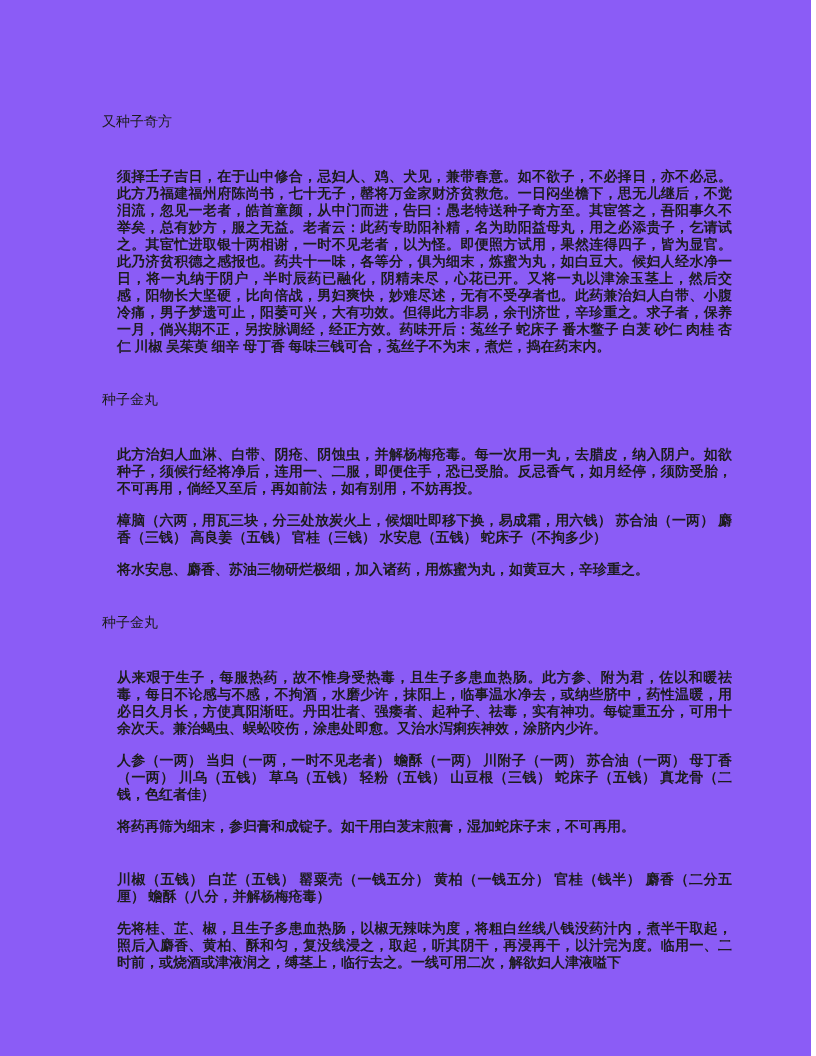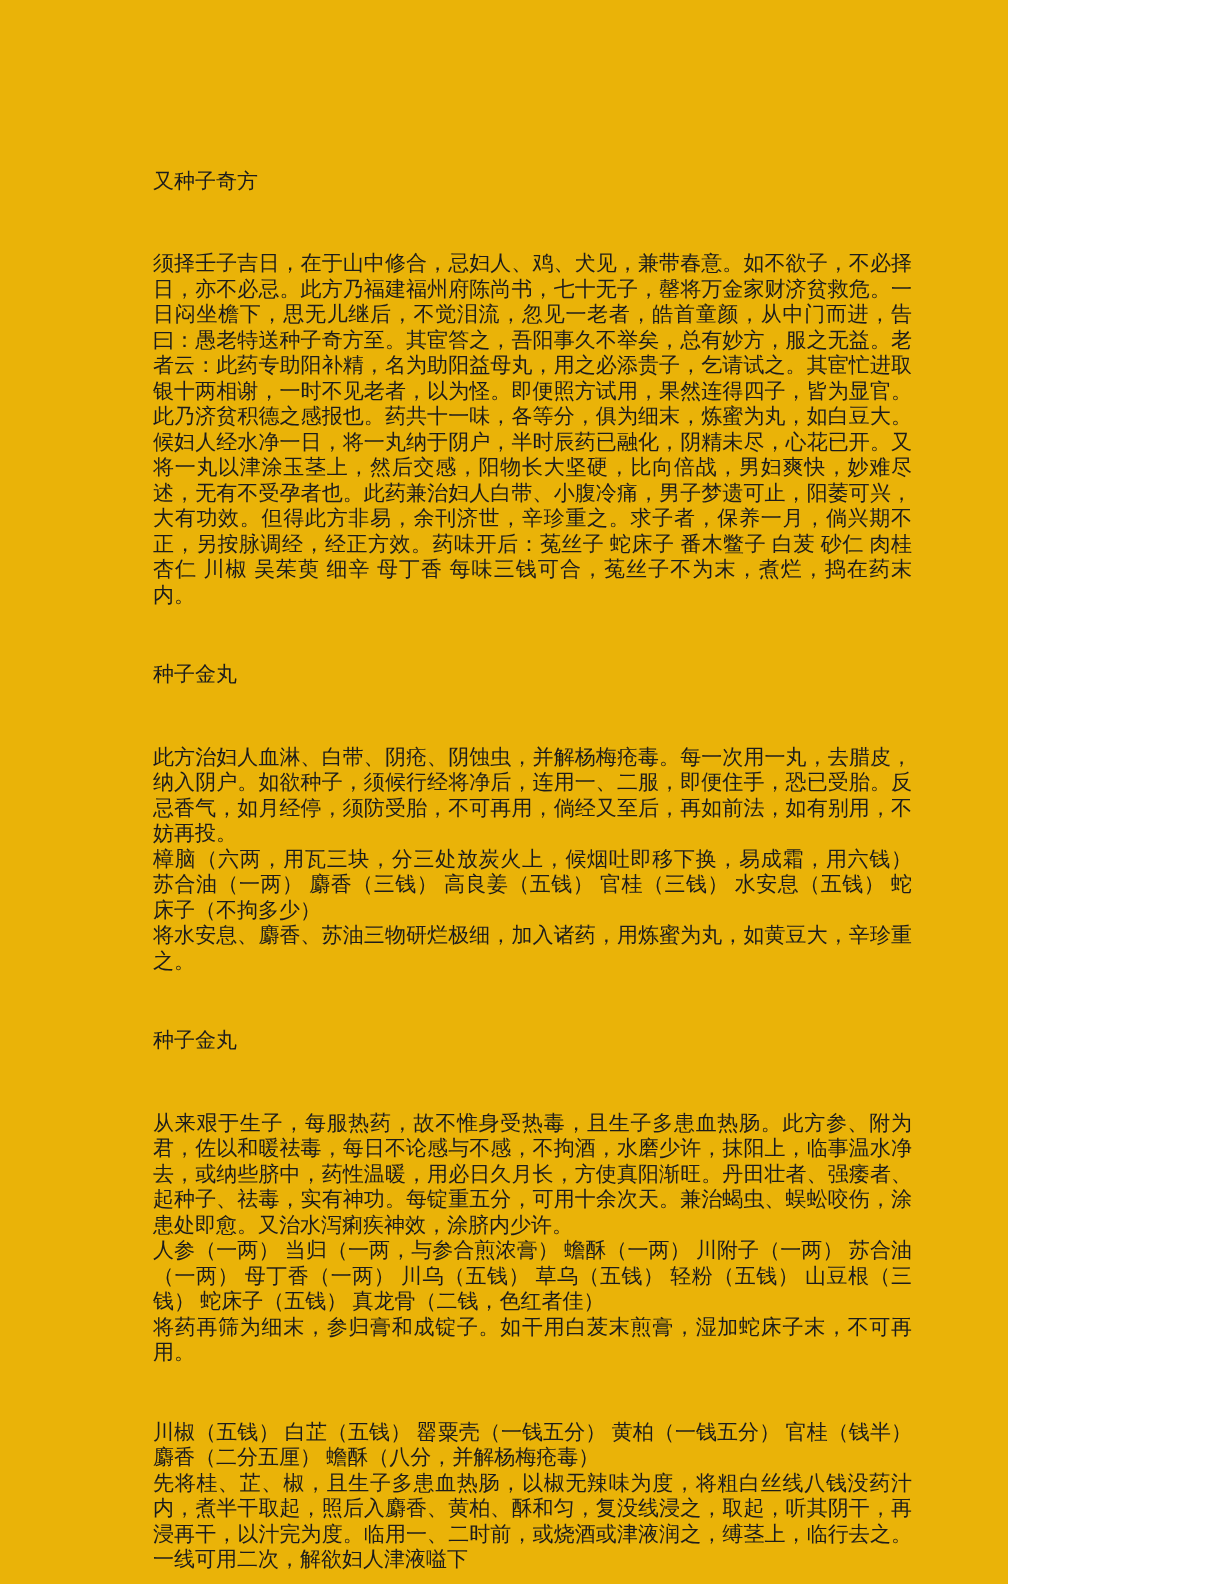--- a/index.html
+++ b/index.html
@@ -1,45 +1,46 @@
 <!DOCTYPE html>
 <html><head>
 <meta charset="utf-8">
 <style>
   html, body {
     margin: 0;
     padding: 0;
     background: #ffffff;
   }
   .page {
-    width: 672px;
+    width: 811px;
     height: 1056px;
-    background: #eab308;
+    background: #8b5cf6;
     box-sizing: border-box;
     padding: 113px 64px 40px 102px;
     overflow: hidden;
     font-family: "Liberation Serif", "DejaVu Serif", serif;
     font-size: 14px;
     line-height: 17px;
     color: #1c1c1c;
   }
   .section {
     margin: 0 0 36px 0;
   }
   .section-heading {
     margin: 0 0 38px 0;
     font-weight: normal;
     font-size: 14px;
     line-height: 17px;
     text-align: left;
   }
   .para {
-    margin: 0;
+    margin: 15px;
     text-align: justify;
     word-break: break-all;
+    font-weight: bold;
   }
 </style>
 </head>
 <body>
 
 <div class="page">
 
   <div class="section">
     <p class="section-heading">又种子奇方</p>
     <p class="para">须择壬子吉日，在于山中修合，忌妇人、鸡、犬见，兼带春意。如不欲子，不必择日，亦不必忌。此方乃福建福州府陈尚书，七十无子，罄将万金家财济贫救危。一日闷坐檐下，思无儿继后，不觉泪流，忽见一老者，皓首童颜，从中门而进，告曰：愚老特送种子奇方至。其宦答之，吾阳事久不举矣，总有妙方，服之无益。老者云：此药专助阳补精，名为助阳益母丸，用之必添贵子，乞请试之。其宦忙进取银十两相谢，一时不见老者，以为怪。即便照方试用，果然连得四子，皆为显官。此乃济贫积德之感报也。药共十一味，各等分，俱为细末，炼蜜为丸，如白豆大。候妇人经水净一日，将一丸纳于阴户，半时辰药已融化，阴精未尽，心花已开。又将一丸以津涂玉茎上，然后交感，阳物长大坚硬，比向倍战，男妇爽快，妙难尽述，无有不受孕者也。此药兼治妇人白带、小腹冷痛，男子梦遗可止，阳萎可兴，大有功效。但得此方非易，余刊济世，辛珍重之。求子者，保养一月，倘兴期不正，另按脉调经，经正方效。药味开后：菟丝子 蛇床子 番木鳖子 白茇 砂仁 肉桂 杏仁 川椒 吴茱萸 细辛 母丁香 每味三钱可合，菟丝子不为末，煮烂，捣在药末内。</p>
@@ -48,21 +49,21 @@
   <div class="section">
     <p class="section-heading">种子金丸</p>
     <p class="para">此方治妇人血淋、白带、阴疮、阴蚀虫，并解杨梅疮毒。每一次用一丸，去腊皮，纳入阴户。如欲种子，须候行经将净后，连用一、二服，即便住手，恐已受胎。反忌香气，如月经停，须防受胎，不可再用，倘经又至后，再如前法，如有别用，不妨再投。</p>
     <p class="para">樟脑（六两，用瓦三块，分三处放炭火上，候烟吐即移下换，易成霜，用六钱） 苏合油（一两） 麝香（三钱） 高良姜（五钱） 官桂（三钱） 水安息（五钱） 蛇床子（不拘多少）</p>
     <p class="para">将水安息、麝香、苏油三物研烂极细，加入诸药，用炼蜜为丸，如黄豆大，辛珍重之。</p>
   </div>
 
   <div class="section">
     <p class="section-heading">种子金丸</p>
     <p class="para">从来艰于生子，每服热药，故不惟身受热毒，且生子多患血热肠。此方参、附为君，佐以和暖祛毒，每日不论感与不感，不拘酒，水磨少许，抹阳上，临事温水净去，或纳些脐中，药性温暖，用必日久月长，方使真阳渐旺。丹田壮者、强痿者、起种子、祛毒，实有神功。每锭重五分，可用十余次天。兼治蝎虫、蜈蚣咬伤，涂患处即愈。又治水泻痢疾神效，涂脐内少许。</p>
-    <p class="para">人参（一两） 当归（一两，与参合煎浓膏） 蟾酥（一两） 川附子（一两） 苏合油（一两） 母丁香（一两） 川乌（五钱） 草乌（五钱） 轻粉（五钱） 山豆根（三钱） 蛇床子（五钱） 真龙骨（二钱，色红者佳）</p>
+    <p class="para">人参（一两） 当归（一两，一时不见老者） 蟾酥（一两） 川附子（一两） 苏合油（一两） 母丁香（一两） 川乌（五钱） 草乌（五钱） 轻粉（五钱） 山豆根（三钱） 蛇床子（五钱） 真龙骨（二钱，色红者佳）</p>
     <p class="para">将药再筛为细末，参归膏和成锭子。如干用白茇末煎膏，湿加蛇床子末，不可再用。</p>
   </div>
 
   <div class="section">
     <p class="para">川椒（五钱） 白芷（五钱） 罂粟壳（一钱五分） 黄柏（一钱五分） 官桂（钱半） 麝香（二分五厘） 蟾酥（八分，并解杨梅疮毒）</p>
     <p class="para">先将桂、芷、椒，且生子多患血热肠，以椒无辣味为度，将粗白丝线八钱没药汁内，煮半干取起，照后入麝香、黄柏、酥和匀，复没线浸之，取起，听其阴干，再浸再干，以汁完为度。临用一、二时前，或烧酒或津液润之，缚茎上，临行去之。一线可用二次，解欲妇人津液嗌下</p>
   </div>
 
 </div>
 

